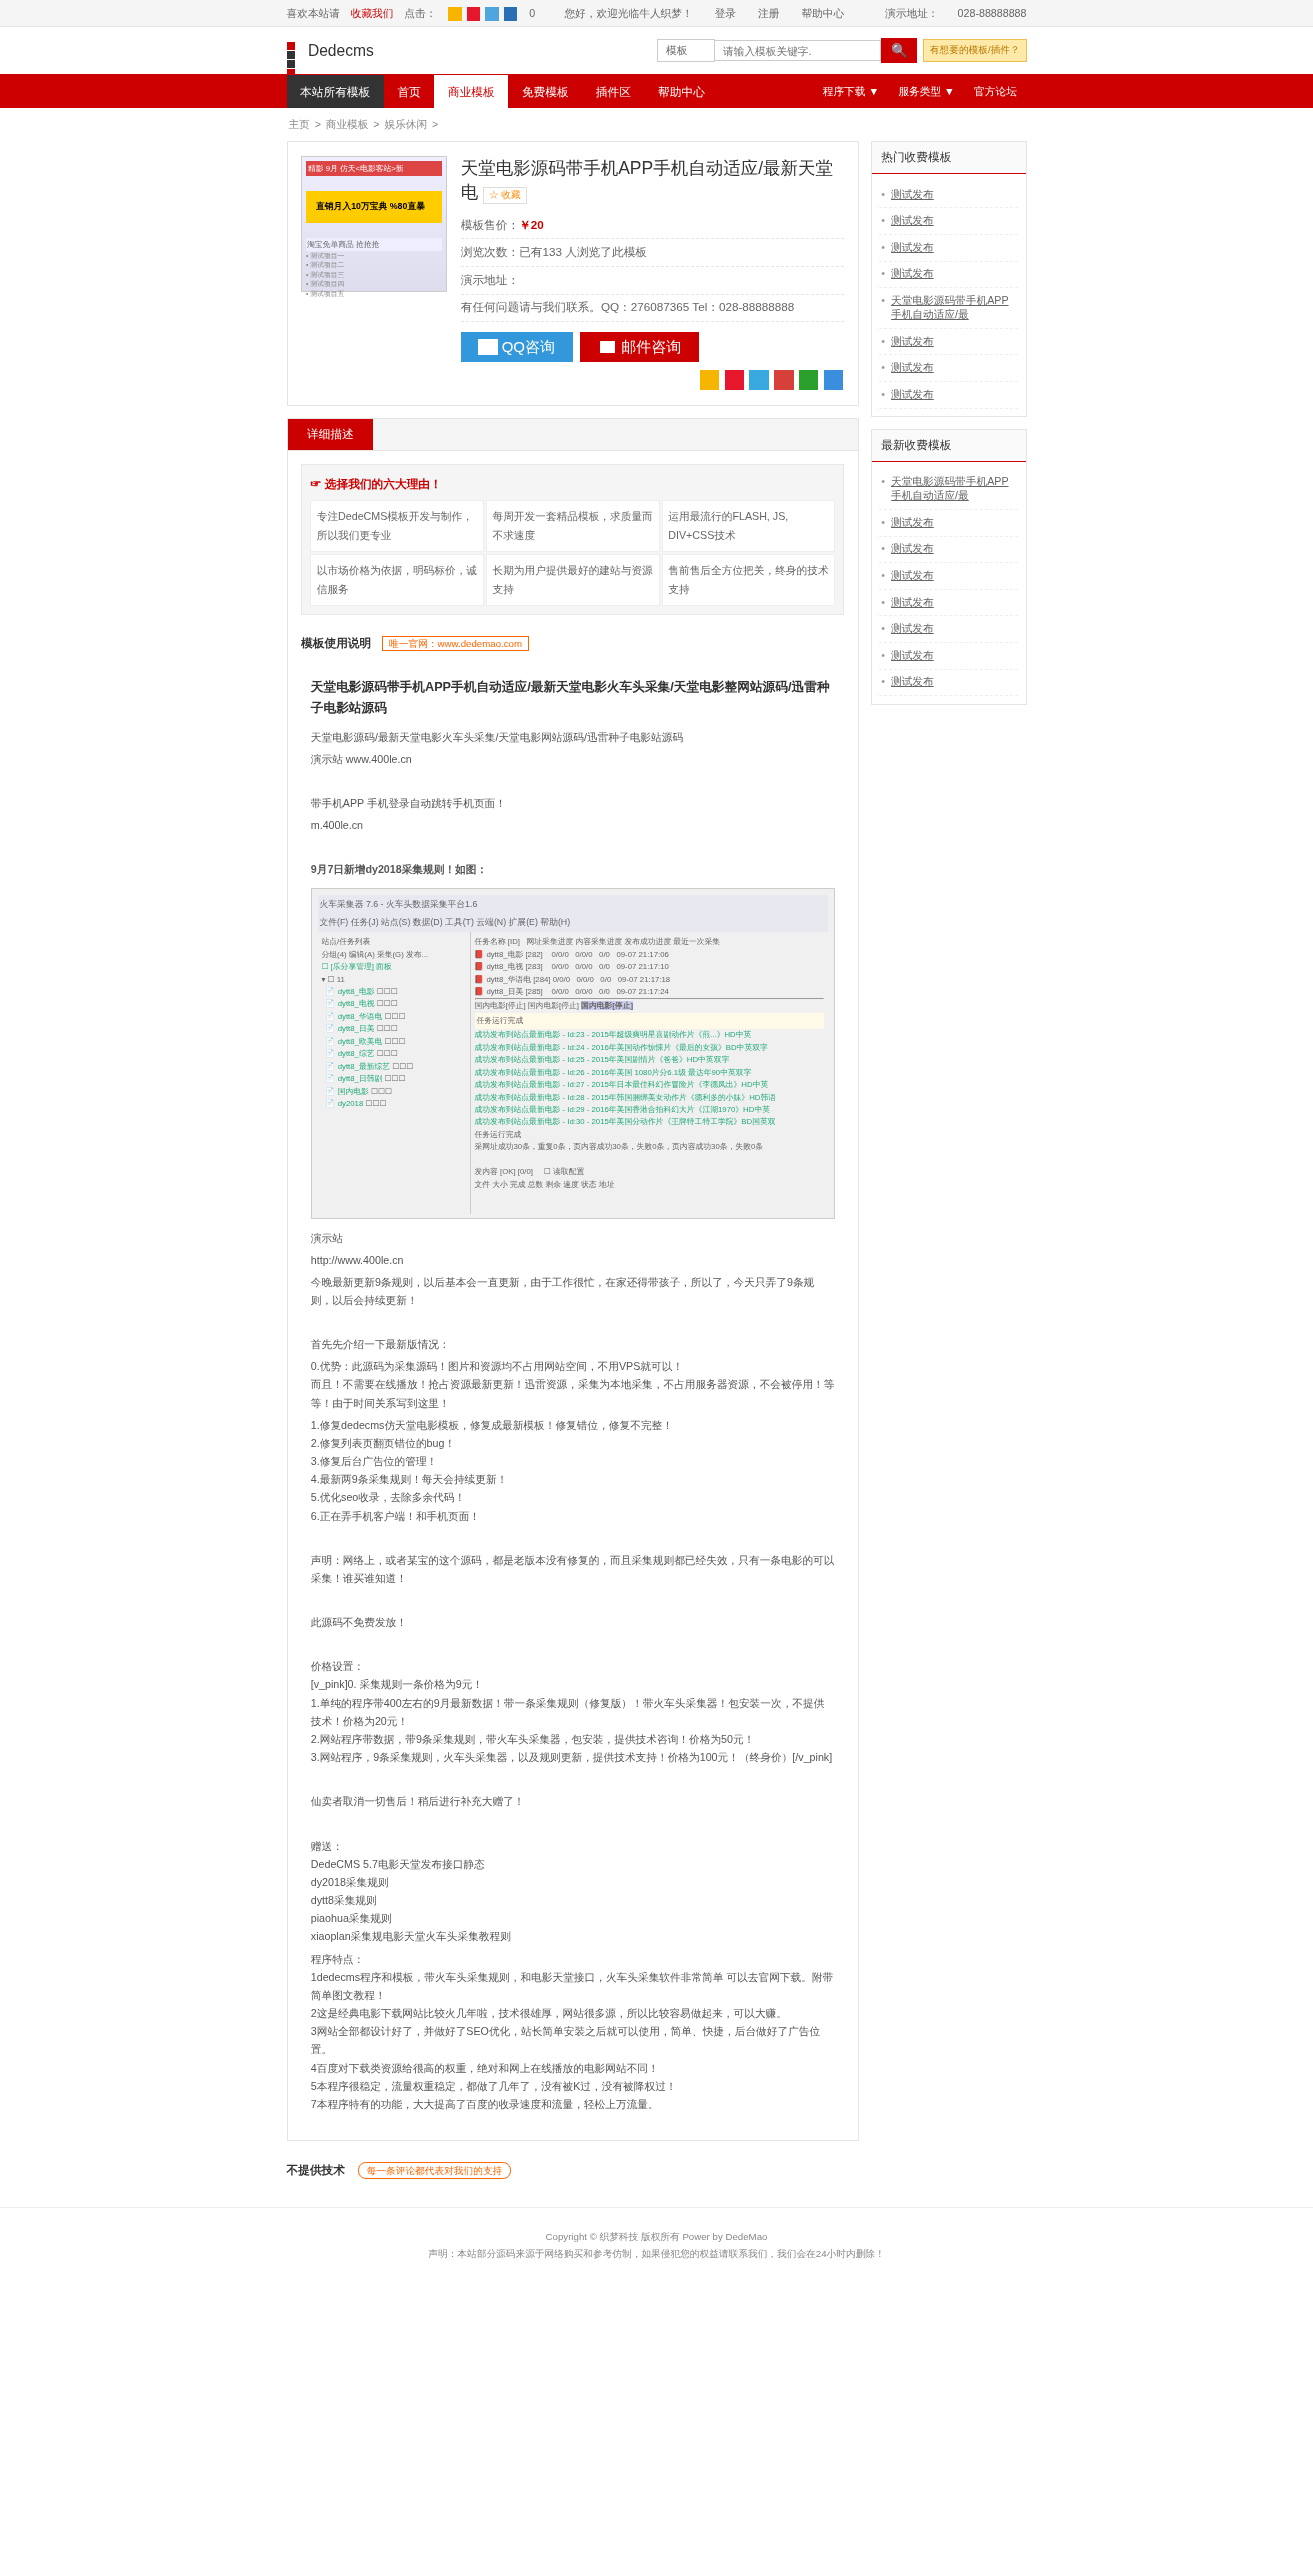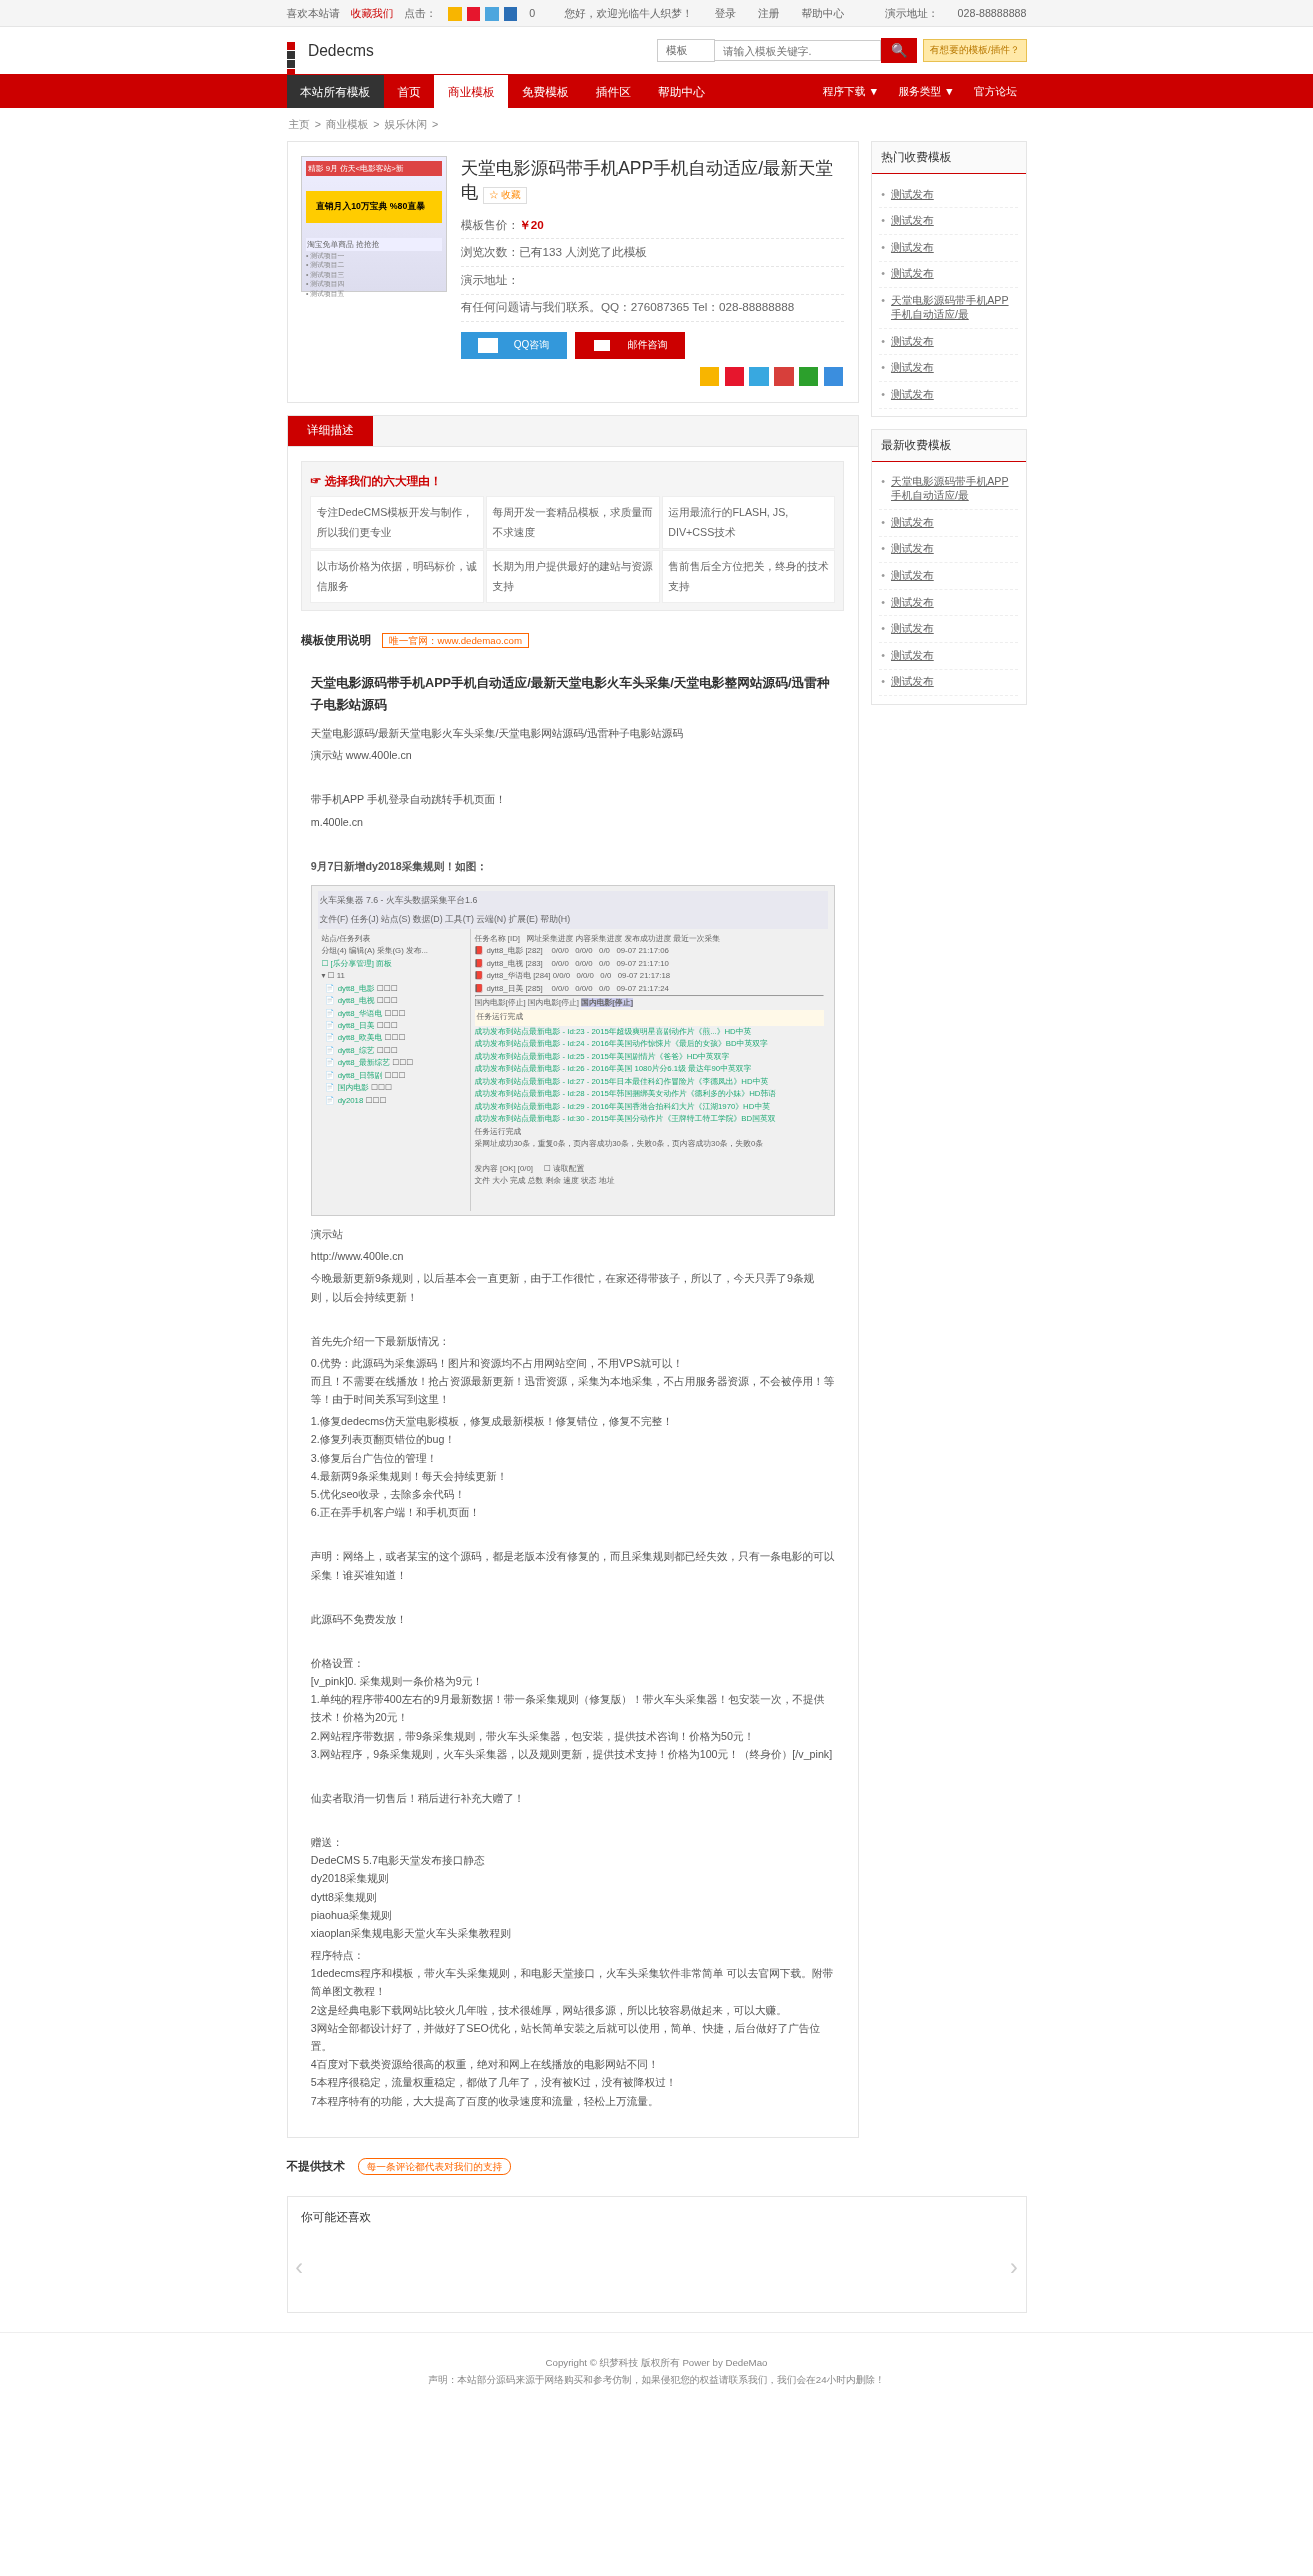--- a/index.html
+++ b/index.html
@@ -46,21 +46,21 @@
 .product-box{border:1px solid #e5e5e5;padding:13.6px;display:flex;gap:13.6px;margin-bottom:11.7px;}
 .thumb{width:146px;height:136px;background:linear-gradient(#eef,#dde);border:1px solid #ccc;position:relative;font-size:7.8px;color:#666;padding:3.9px;}
 .thumb .banner{background:#ffcc00;color:#000;padding:10px;font-size:8.8px;margin:15px 0;font-weight:bold;}
 .thumb .lines{font-size:6.8px;line-height:1.4;color:#888;}
 .pinfo{flex:1;}
 .pinfo h1{font-size:17.5px;color:#333;font-weight:normal;margin-bottom:7.8px;}
 .pinfo .fav{display:inline-block;border:1px solid #ddd;padding:1px 4.9px;font-size:9.7px;color:#f80;}
 .pinfo .row{padding:5.8px 0;border-bottom:1px dashed #e5e5e5;font-size:11.7px;color:#666;}
 .pinfo .row .price{color:#c00;font-weight:bold;}
 .contact-btns{margin-top:9.7px;display:flex;gap:7.8px;}
-.contact-btns .cbtn{padding:5.8px 17.5px;color:#fff;font-size:10px;display:flex;align-items:center;gap:16px;}
+.contact-btns .cbtn{padding:5.8px 17.5px;color:#fff;font-size:15px;display:flex;align-items:center;gap:4px;}
 .cbtn.qq{background:#3398db;}
 .cbtn.mail{background:#c00;}
 .cbtn .ic{width:19.5px;height:15.6px;background:#fff;display:inline-block;}
 .share{text-align:right;margin-top:7.8px;}
 .share span{display:inline-block;width:19.5px;height:19.5px;margin:0 1px;}
 
 .tab-head{background:#f5f5f5;border:1px solid #e5e5e5;border-bottom:0;}
 .tab-head .tab{display:inline-block;background:#c00;color:#fff;padding:7.8px 19.5px;font-size:11.7px;}
 .detail-box{border:1px solid #e5e5e5;padding:13.6px;font-size:11.7px;line-height:1.8;margin-bottom:11.7px;}
 
@@ -352,25 +352,20 @@
           <li>测试发布</li>
           <li>测试发布</li>
           <li>测试发布</li>
           <li>测试发布</li>
           <li>测试发布</li>
         </ul>
       </div>
     </div>
   </div>
 
-  <div class="related-box">
-    <div class="rtitle">你可能还喜欢</div>
-    <span class="arrow l">‹</span>
-    <span class="arrow r">›</span>
-  </div>
 
 </div>
 
 <div class="footer">
   <p>Copyright © 织梦科技  版权所有 Power by DedeMao</p>
   <p>声明：本站部分源码来源于网络购买和参考仿制，如果侵犯您的权益请联系我们，我们会在24小时内删除！</p>
 </div>
 
 
 </body></html>

